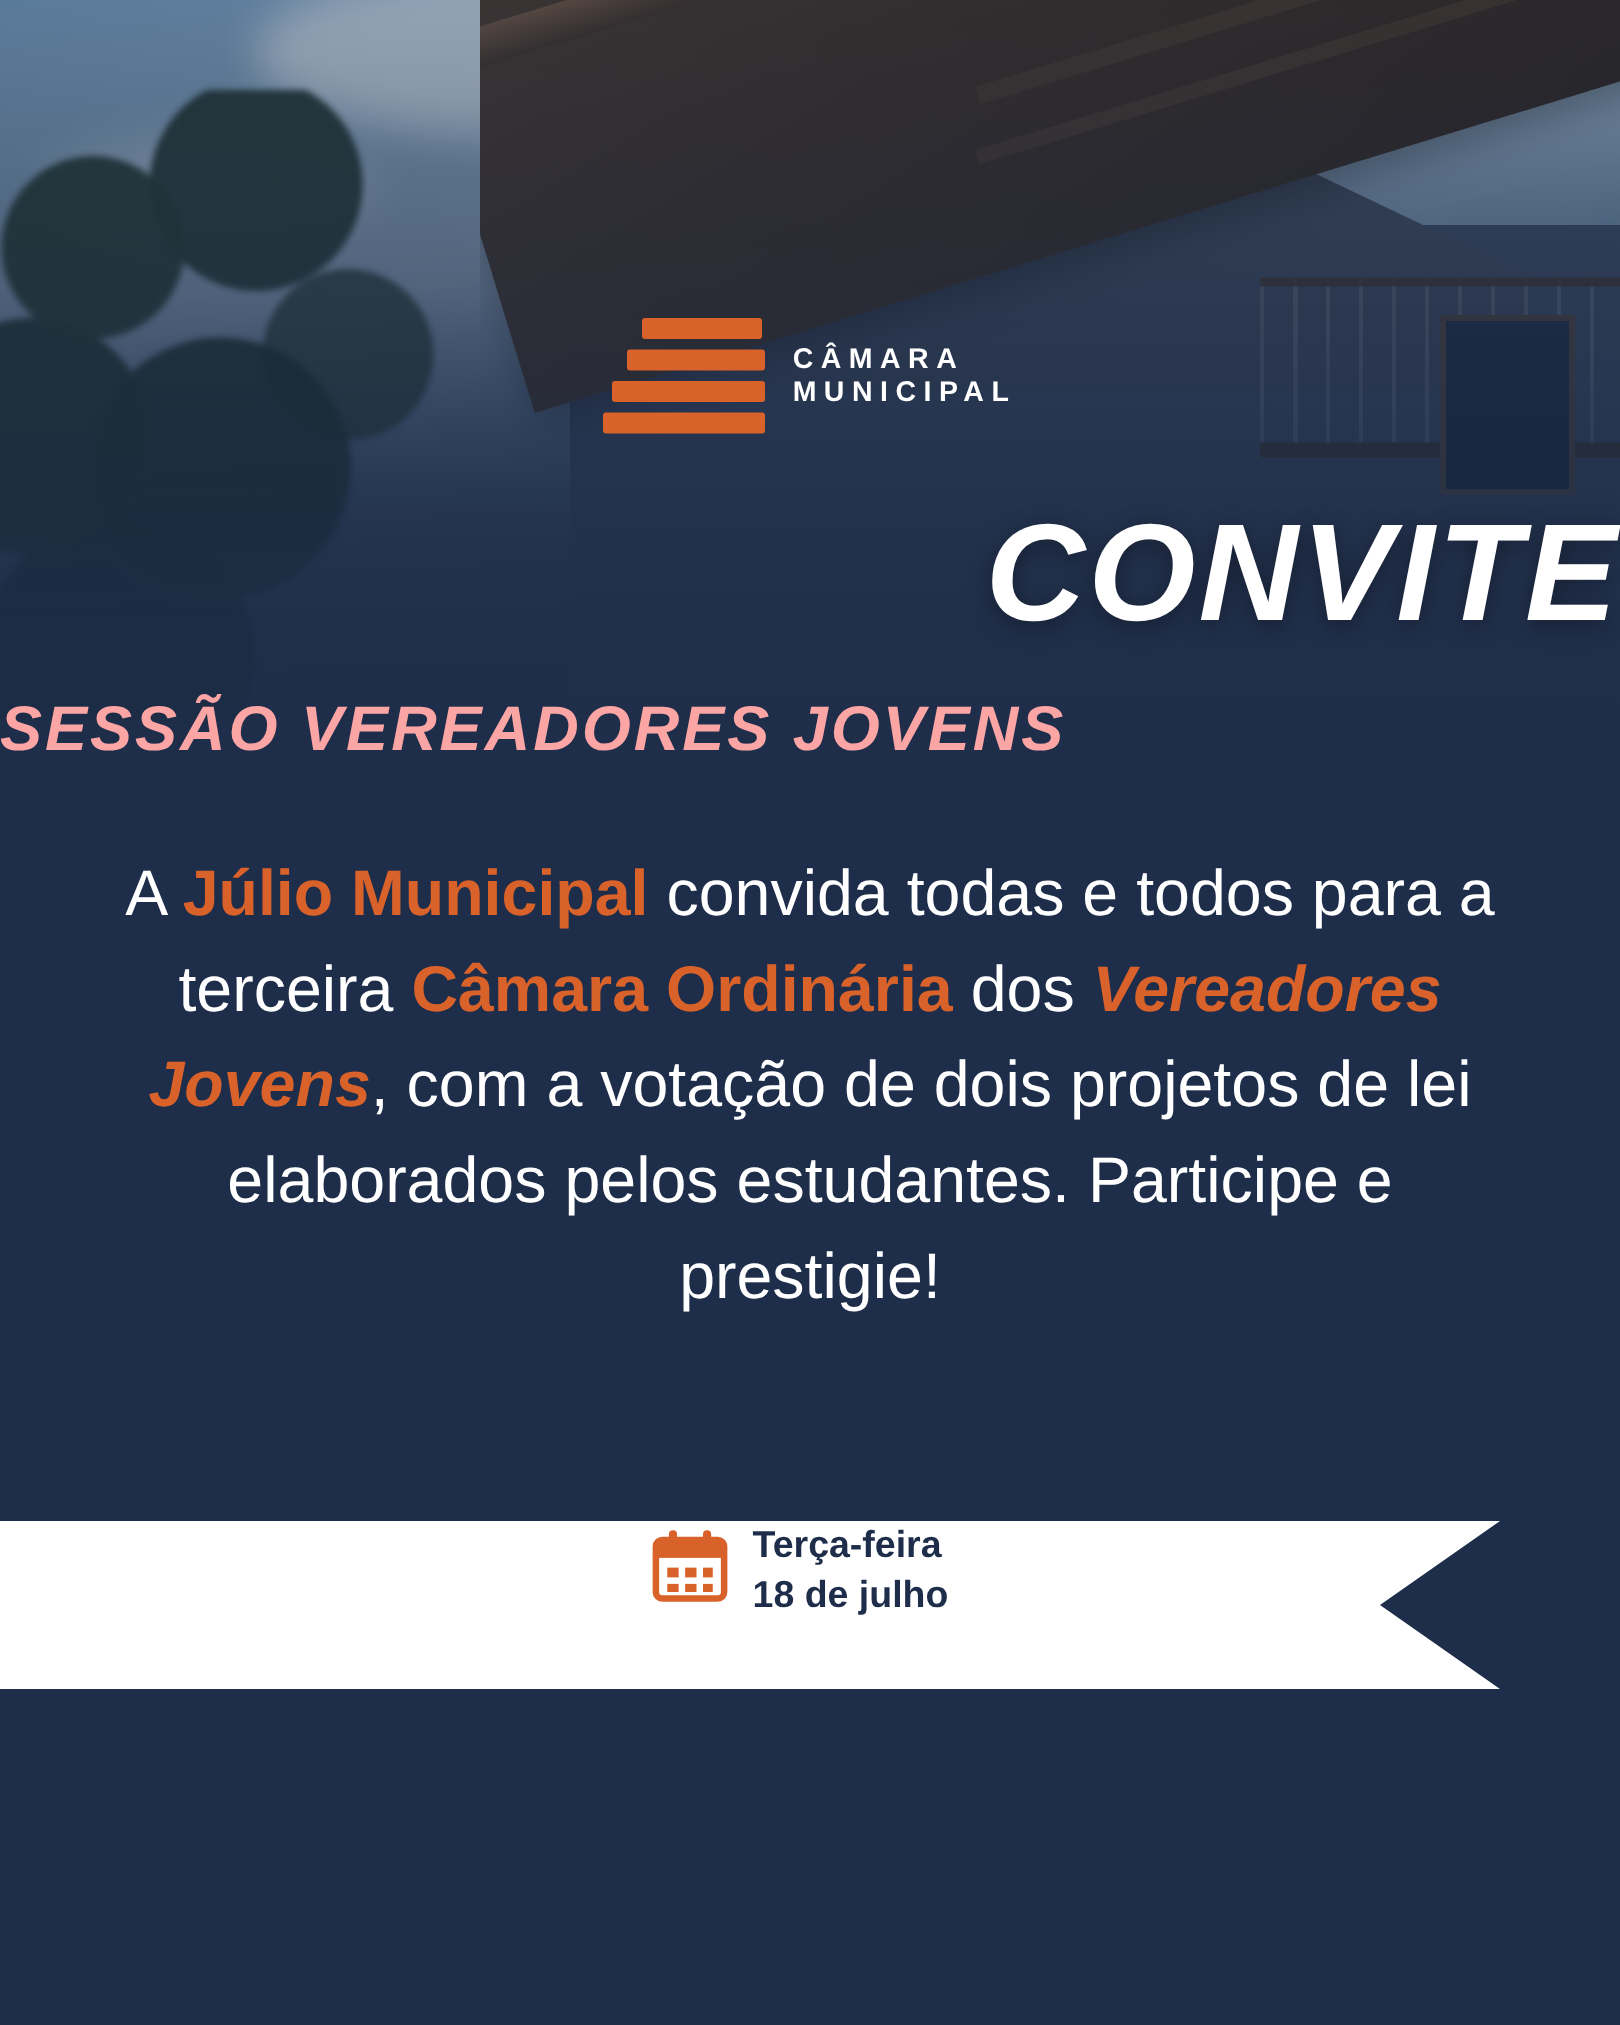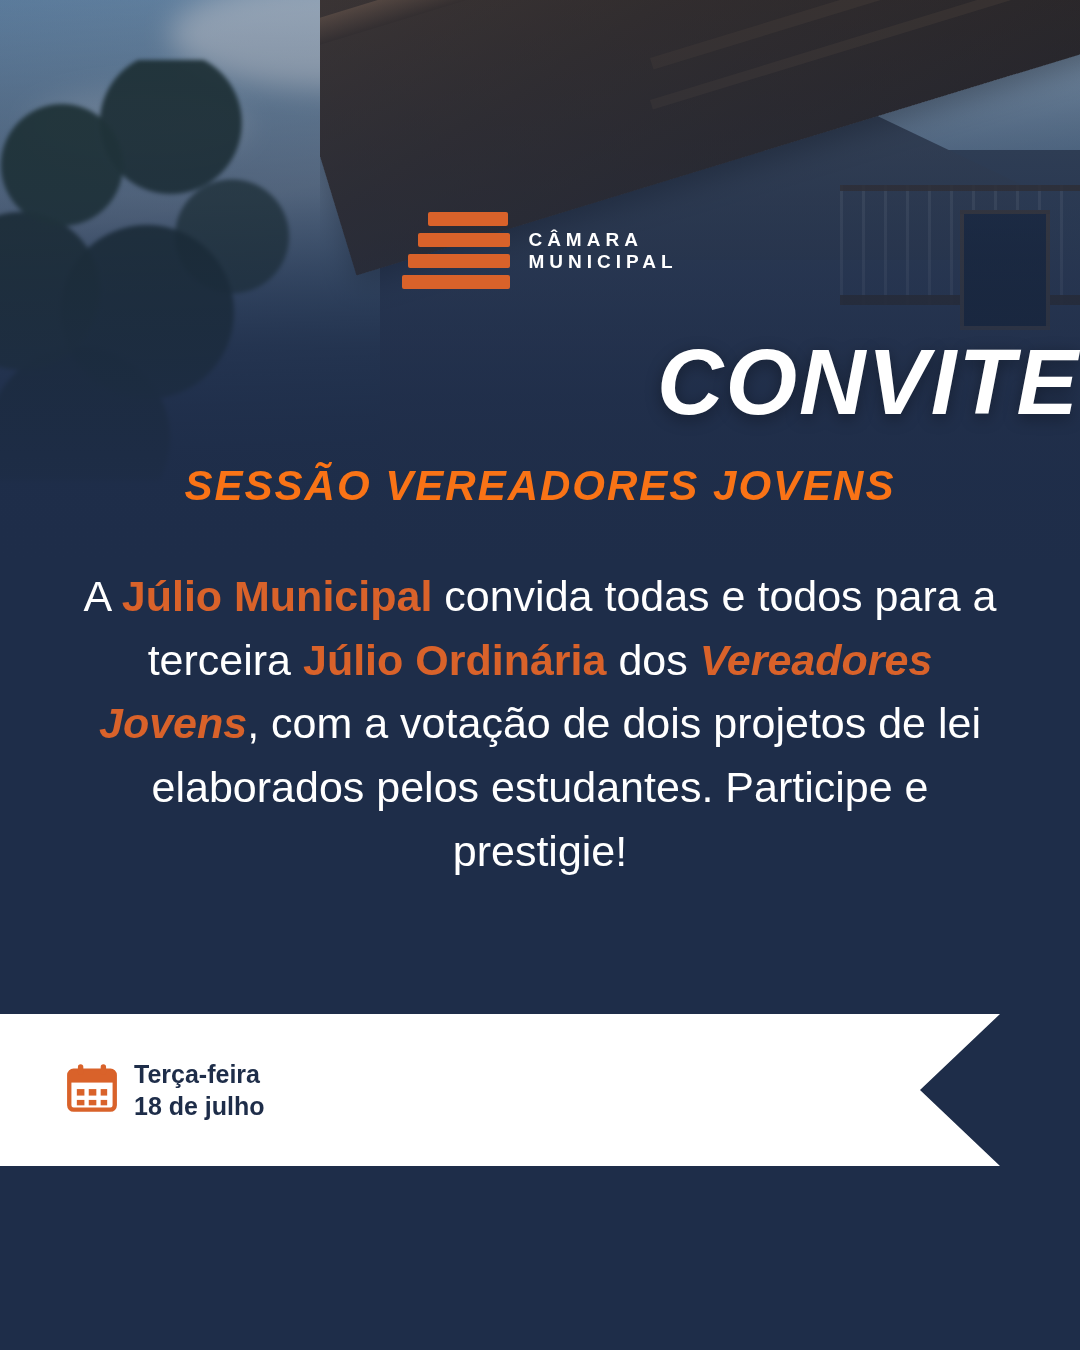--- a/index.html
+++ b/index.html
@@ -126,42 +126,42 @@
   .title {
     position:absolute; left:0; right:0; top:330px;
     text-align:right;
     color:#ffffff;
     font-size:92px; font-weight:800; font-style:italic;
     letter-spacing:2px;
     text-shadow:0 4px 16px rgba(0,0,0,.35);
   }
   .subtitle {
     position:absolute; left:0; right:0; top:462px;
-    text-align:center;
-    color:#f97316;
+    text-align:left;
+    color:#fca5a5;
     font-size:42px; font-weight:800; font-style:italic;
     letter-spacing:2px;
   }
 
   
   .body-text {
     position:absolute; left:70px; right:70px; top:565px;
     text-align:center; color:#ffffff;
     font-size:43px; line-height:1.48; font-weight:400;
   }
   .body-text .hl { color:#d9622a; font-weight:700; }
   .body-text .hl-i { color:#d9622a; font-weight:700; font-style:italic; }
 
   
   .infobar {
     position:absolute; left:0; top:1014px;
-    width:1000px; height:152px;
+    width:1000px; height:112px;
     background:#ffffff;
     clip-path:polygon(0 0, 100% 0, 92% 50%, 100% 100%, 0 100%);
-    display:flex; align-items:center;
+    display:flex; align-items:center;flex-direction:column;
   }
   .info-item {
     display:flex; align-items:center; gap:16px;
     color:#1e2d49;
   }
   .i-date { margin-left:66px; }
   .i-time { margin-left:60px; }
   .i-place{ margin-left:60px; }
   .info-lines { font-size:25px; font-weight:700; line-height:1.3; }
   .info-single { font-size:25px; font-weight:700; }
@@ -210,21 +210,21 @@
     <div class="logo-text">
       <div class="l1">CÂMARA</div>
       <div class="l2">MUNICIPAL</div>
     </div>
   </div>
 
   <div class="title">CONVITE</div>
   <div class="subtitle">SESSÃO VEREADORES JOVENS</div>
 
   <p class="body-text">
-    <span>A </span><span class="hl">Júlio Municipal</span><span> convida todas e todos para a terceira </span><span class="hl">Júlio Ordinária</span><span> dos </span><span class="hl-i">Vereadores Jovens</span><span>, com a votação de dois projetos de lei elaborados pelos estudantes. Participe e prestigie!</span>
+    <span>A </span><span class="hl">Júlio Municipal</span><span> convida todas e todos para a terceira </span><span class="hl">Câmara Ordinária</span><span> dos </span><span class="hl-i">Vereadores Jovens</span><span>, com a votação de dois projetos de lei elaborados pelos estudantes. Participe e prestigie!</span>
   </p>
 
   <div class="infobar">
 
     <div class="info-item i-date">
       <span class="ico">
         <svg width="52" height="52" viewBox="0 0 48 48" aria-hidden="true">
           <rect x="3" y="8" width="42" height="36" rx="4" fill="none" stroke="#d9622a" stroke-width="4"></rect>
           <rect x="3" y="8" width="42" height="11" fill="#d9622a"></rect>
           <rect x="11" y="2" width="5" height="10" rx="2.5" fill="#d9622a"></rect>

